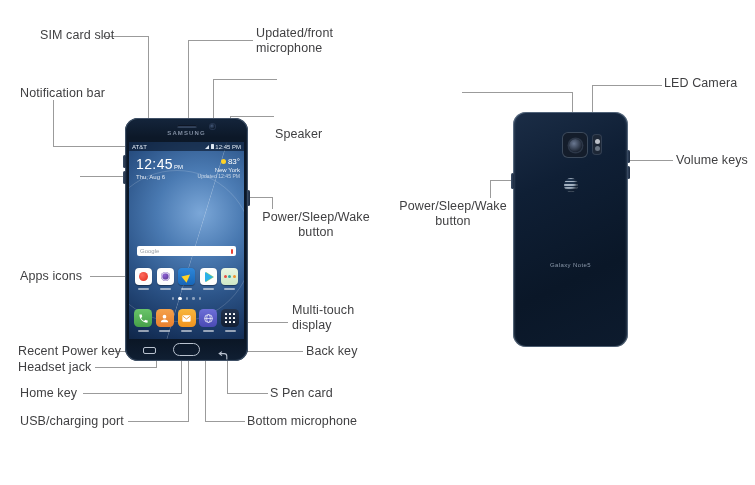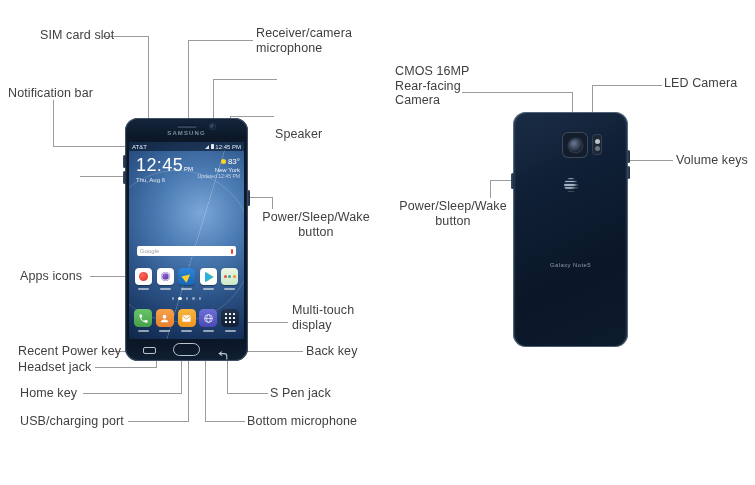--- a/index.html
+++ b/index.html
@@ -20,21 +20,21 @@
   .fcam{position:absolute;left:85px;top:6px;width:5px;height:5px;border-radius:50%;background:radial-gradient(circle at 35% 35%,#44597a,#101d30 70%);box-shadow:0 0 0 1px #263650;}
   .slogo{position:absolute;left:0;top:12px;width:100%;text-align:center;font-size:6px;font-weight:bold;letter-spacing:1.1px;color:#7f8ca0;}
   .screen{position:absolute;left:4px;top:24px;width:115px;height:197px;overflow:hidden;background:radial-gradient(circle at 62% 36%,#7ba7d8 0%,#4a7ab2 30%,#2c5488 58%,#16325c 88%,#102648 100%);}
   .screen:before{content:"";position:absolute;left:-28px;top:28px;width:150px;height:150px;border-radius:50%;border:1px solid rgba(255,255,255,.16);}
   .screen:after{content:"";position:absolute;inset:0;background:linear-gradient(107deg,transparent 55.6%,rgba(255,255,255,.28) 56%,transparent 56.4%);}
   .sbar{position:absolute;left:0;top:0;width:100%;height:9px;background:rgba(7,18,36,.6);display:flex;align-items:center;justify-content:space-between;padding:0 3px;box-sizing:border-box;font-size:6px;color:#e2ebf5;z-index:2;}
   .sbar .rt{display:flex;align-items:center;gap:1.5px;}
   .sig{width:0;height:0;border-bottom:4px solid #dfe8f2;border-left:4px solid transparent;}
   .batt{width:3px;height:5px;background:#dfe8f2;border-radius:.5px;}
   .clock{position:absolute;left:7px;top:13px;color:#fff;z-index:2;}
-  .clock .t{font-size:18px;letter-spacing:.4px;}
+  .clock .t{font-size:14px;letter-spacing:.4px;}
   .clock .m{font-size:6px;vertical-align:baseline;margin-left:1px;}
   .clock .d{font-size:6px;opacity:.85;margin-top:1px;}
   .wx{position:absolute;right:4px;top:15px;text-align:right;color:#fff;z-index:2;}
   .wx .r1{display:flex;align-items:center;justify-content:flex-end;gap:2px;font-size:8px;}
   .sun{width:5px;height:5px;border-radius:50%;background:#ffd226;display:inline-block;}
   .wx .city{font-size:6px;opacity:.9;margin-top:1px;}
   .wx .upd{font-size:6px;opacity:.65;margin-top:1px;transform:scale(.85);transform-origin:right top;}
   .gsearch{position:absolute;left:8px;top:104px;width:99px;height:10px;background:#fff;border-radius:2px;display:flex;align-items:center;padding:0 3px;box-sizing:border-box;z-index:2;}
   .gsearch .gtxt{font-size:6px;color:#9aa0a6;}
   .mic{margin-left:auto;width:2.5px;height:5px;background:#ea4335;border-radius:1.2px;}
@@ -116,39 +116,36 @@
 
   <i class="ln h" style="left:462px;top:92px;width:110px"></i>
   <i class="ln v" style="left:572px;top:92px;height:42px"></i>
   <i class="ln h" style="left:592px;top:85px;width:70px"></i>
   <i class="ln v" style="left:592px;top:85px;height:48px"></i>
   <i class="ln h" style="left:628px;top:160px;width:45px"></i>
   <i class="ln h" style="left:490px;top:180px;width:24px"></i>
   <i class="ln v" style="left:490px;top:180px;height:18px"></i>
 
   <div class="lbl" style="left:40px;top:28px">SIM card slot</div>
-  <div class="lbl" style="left:256px;top:26px">Receiver/camera
+  <div class="lbl" style="left:256px;top:26px">Updated/front
 microphone</div>
-  <div class="lbl" style="left:8px;top:86px">Notification bar</div>
+  <div class="lbl" style="left:20px;top:86px">Notification bar</div>
   <div class="lbl" style="left:275px;top:127px">Speaker</div>
   <div class="lbl c" style="left:260px;top:210px;width:112px">Power/Sleep/Wake
 button</div>
   <div class="lbl" style="left:20px;top:269px">Apps icons</div>
   <div class="lbl" style="left:292px;top:303px">Multi-touch
 display</div>
   <div class="lbl" style="left:18px;top:344px">Recent Power key</div>
   <div class="lbl" style="left:306px;top:344px">Back key</div>
   <div class="lbl" style="left:18px;top:360px">Headset jack</div>
   <div class="lbl" style="left:20px;top:386px">Home key</div>
-  <div class="lbl" style="left:270px;top:386px">S Pen jack</div>
+  <div class="lbl" style="left:270px;top:386px">S Pen card</div>
   <div class="lbl" style="left:247px;top:414px">Bottom microphone</div>
   <div class="lbl" style="left:20px;top:414px">USB/charging port</div>
-  <div class="lbl" style="left:395px;top:64px">CMOS 16MP
-Rear-facing
-Camera</div>
   <div class="lbl" style="left:664px;top:76px">LED Camera</div>
   <div class="lbl" style="left:676px;top:153px">Volume keys</div>
   <div class="lbl c" style="left:397px;top:199px;width:112px">Power/Sleep/Wake
 button</div>
 
   <div class="phone front">
     <span class="sidebtn" style="left:-2px;top:37px;width:3px;height:13px"></span>
     <span class="sidebtn" style="left:-2px;top:53px;width:3px;height:13px"></span>
     <span class="sidebtn" style="right:-2px;top:72px;width:3px;height:16px"></span>
 

